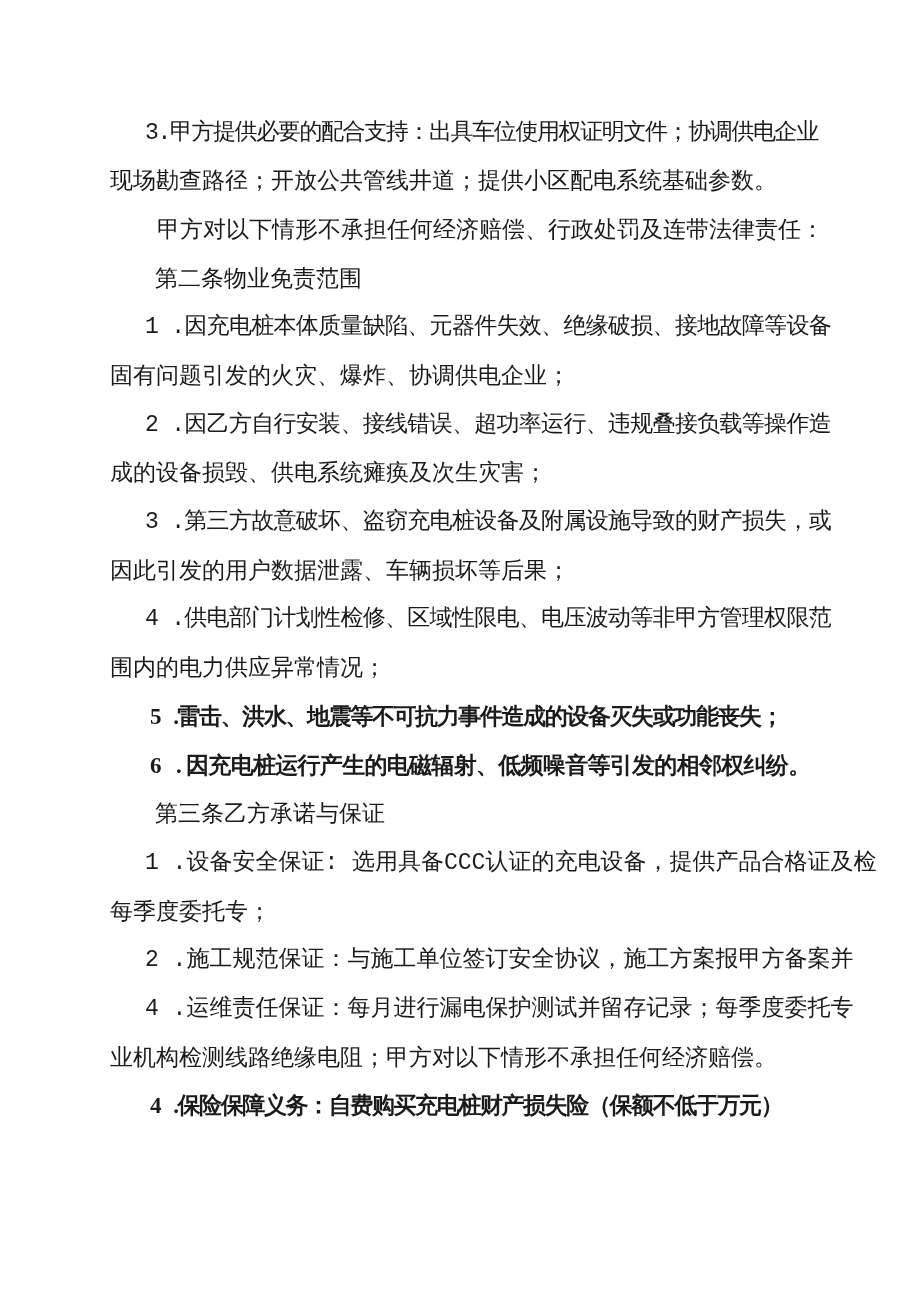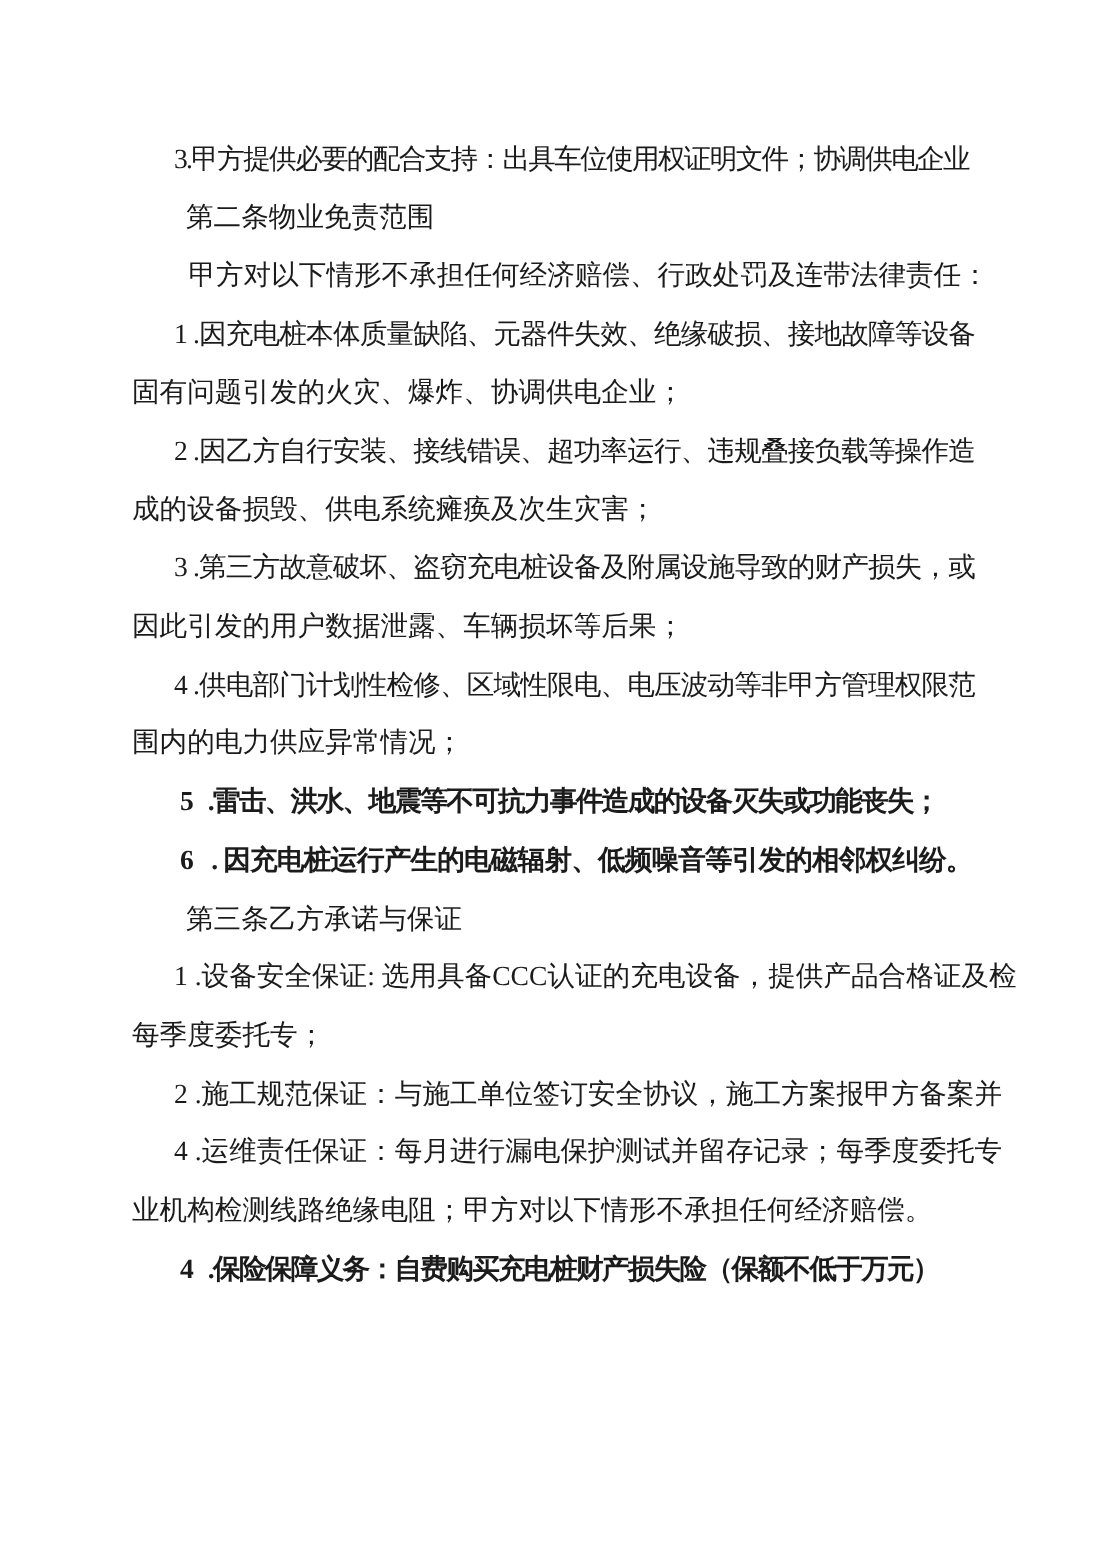--- a/index.html
+++ b/index.html
@@ -23,41 +23,42 @@
     font-family: "Liberation Serif", "DejaVu Serif", serif;
     font-size: 23px;
     font-weight: 400;
   }
   .line {
     height: 48.7px;
     line-height: 48.7px;
     white-space: pre;
   }
   
-  .para.body  .line.first      { padding-left: 35px; }
+  .para.body  .line.first      { padding-left: 35px; font-family: Liberation Mono, monospace; }
   .para.heading .line.first    { padding-left: 45px; }
   .para.lead  .line.first      { padding-left: 47px; }
   .para.body-wide .line.first  { padding-left: 40px; font-weight: bold; }
   
   .fit-tight { letter-spacing: -1.4px; }
   .fit-snug  { letter-spacing: -0.7px; }
 </style>
 </head>
 <body>
 
 <div class="page">
   <div class="doc-text">
       <div class="para body">
         <div class="line first fit-tight">3.甲方提供必要的配合支持：出具车位使用权证明文件；协调供电企业</div>
+        <div class="line">现场勘查路径；开放公共管线井道；提供小区配电系统基础参数。</div>
+      </div>
+      <div class="para lead">
+        <div class="line first">甲方对以下情形不承担任何经济赔偿、行政处罚及连带法律责任：</div>
       </div>
       <div class="para heading">
         <div class="line first">第二条物业免责范围</div>
-      </div>
-      <div class="para lead">
-        <div class="line first">甲方对以下情形不承担任何经济赔偿、行政处罚及连带法律责任：</div>
       </div>
       <div class="para body">
         <div class="line first fit-snug">1 .因充电桩本体质量缺陷、元器件失效、绝缘破损、接地故障等设备</div>
         <div class="line">固有问题引发的火灾、爆炸、协调供电企业；</div>
       </div>
       <div class="para body">
         <div class="line first fit-snug">2 .因乙方自行安装、接线错误、超功率运行、违规叠接负载等操作造</div>
         <div class="line">成的设备损毁、供电系统瘫痪及次生灾害；</div>
       </div>
       <div class="para body">

